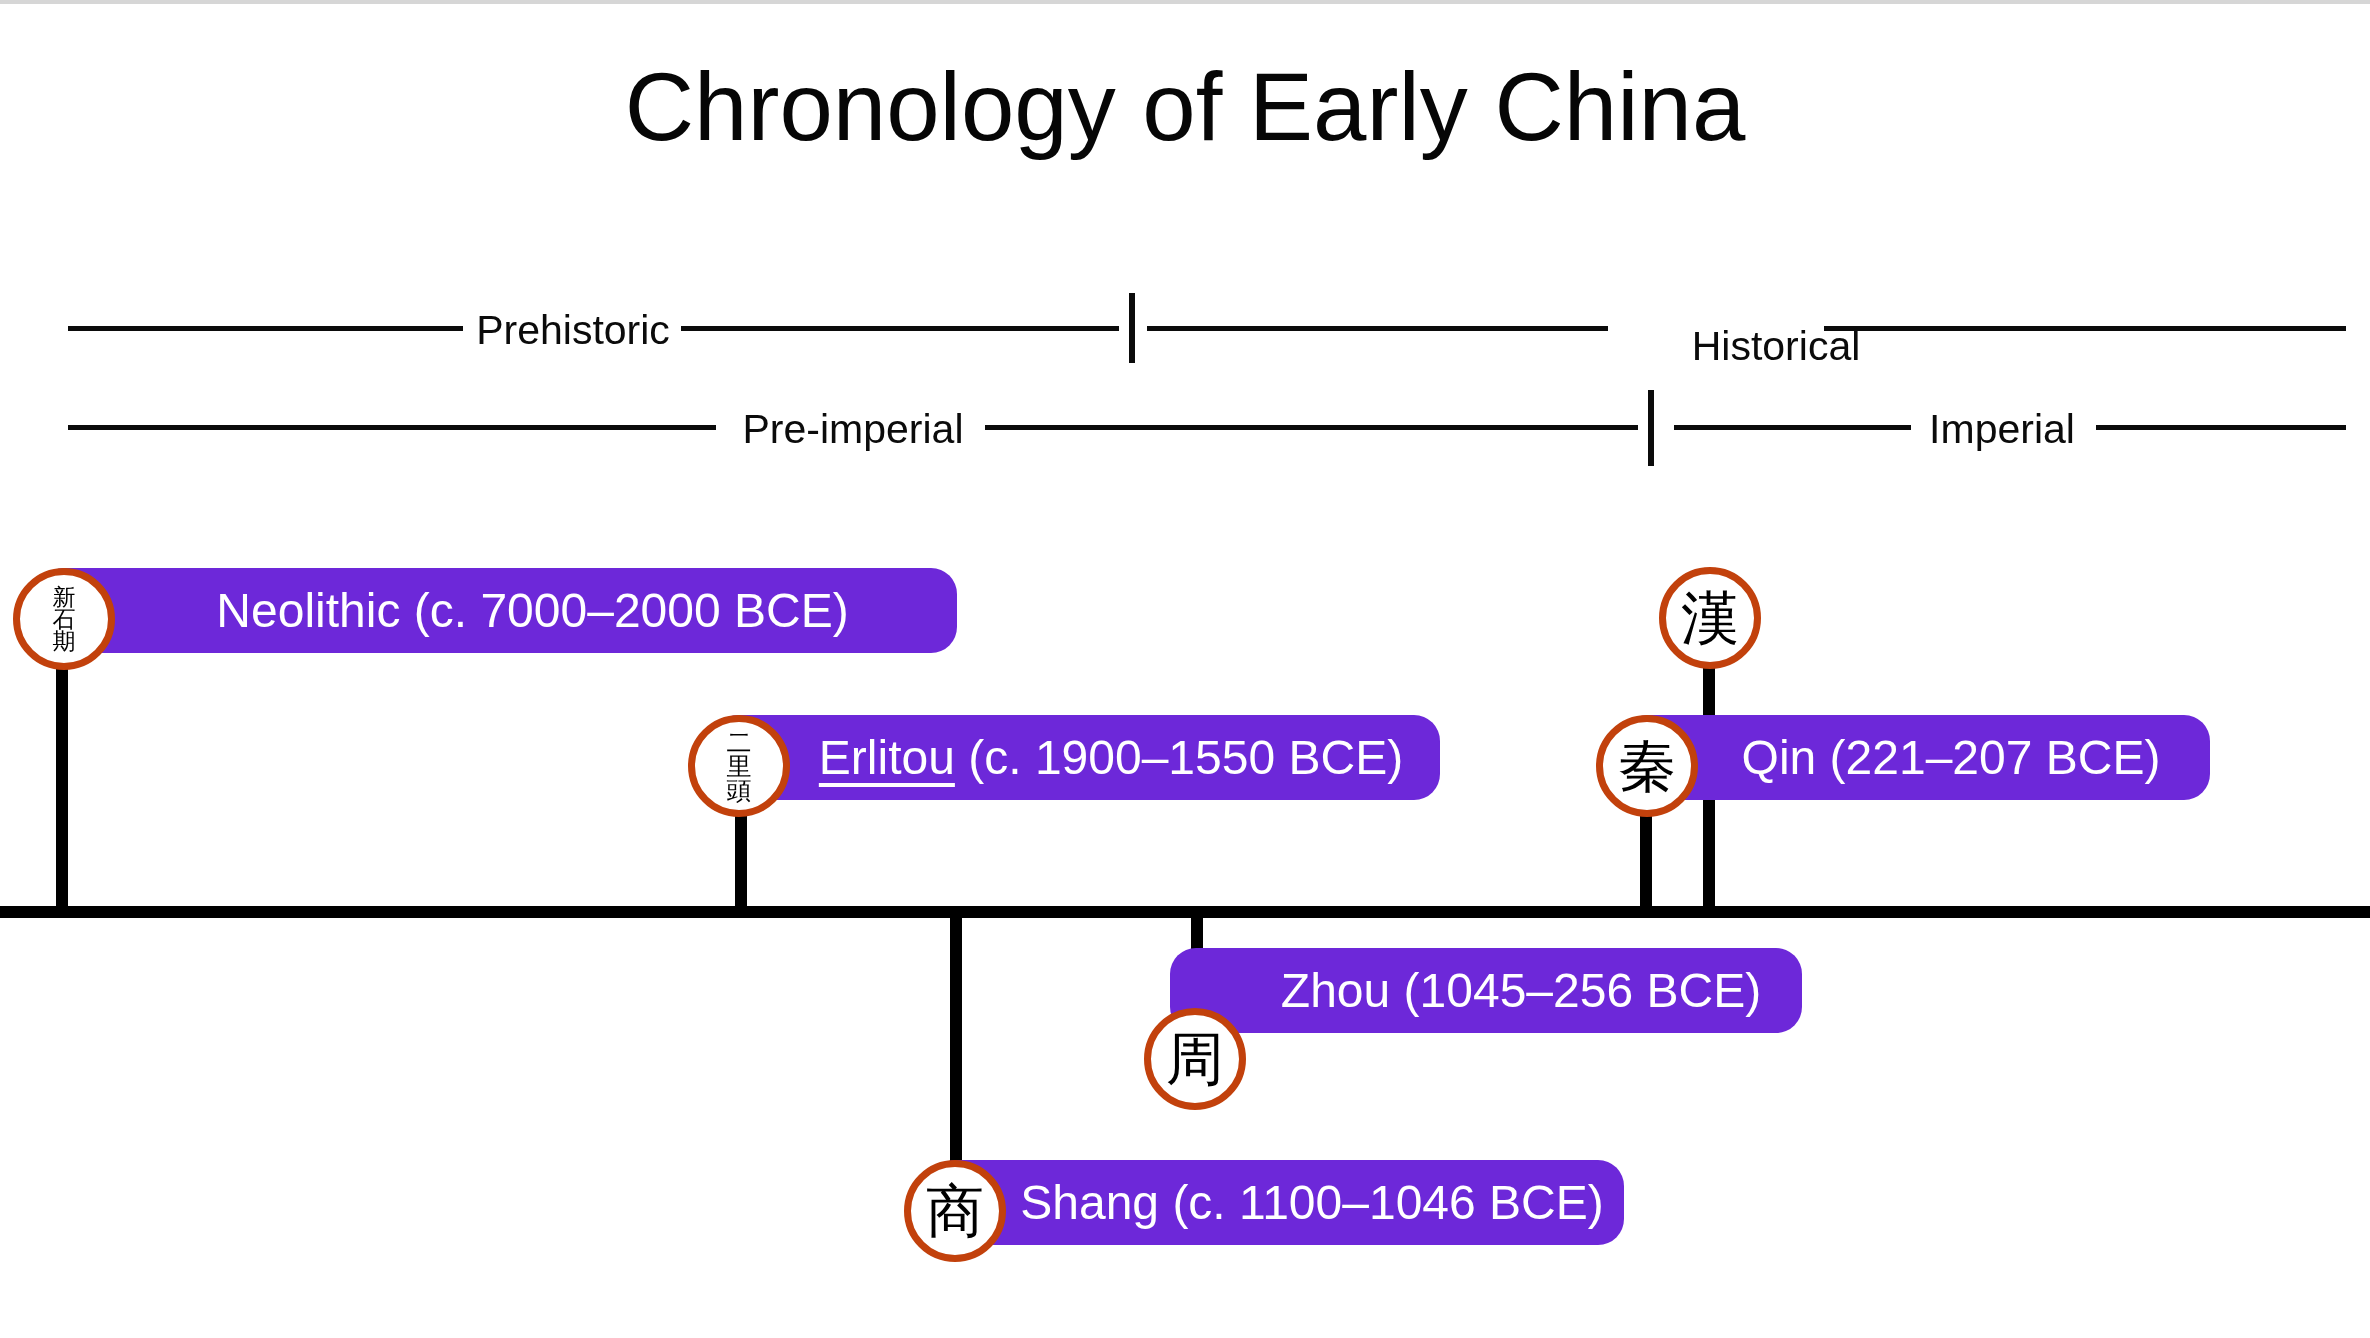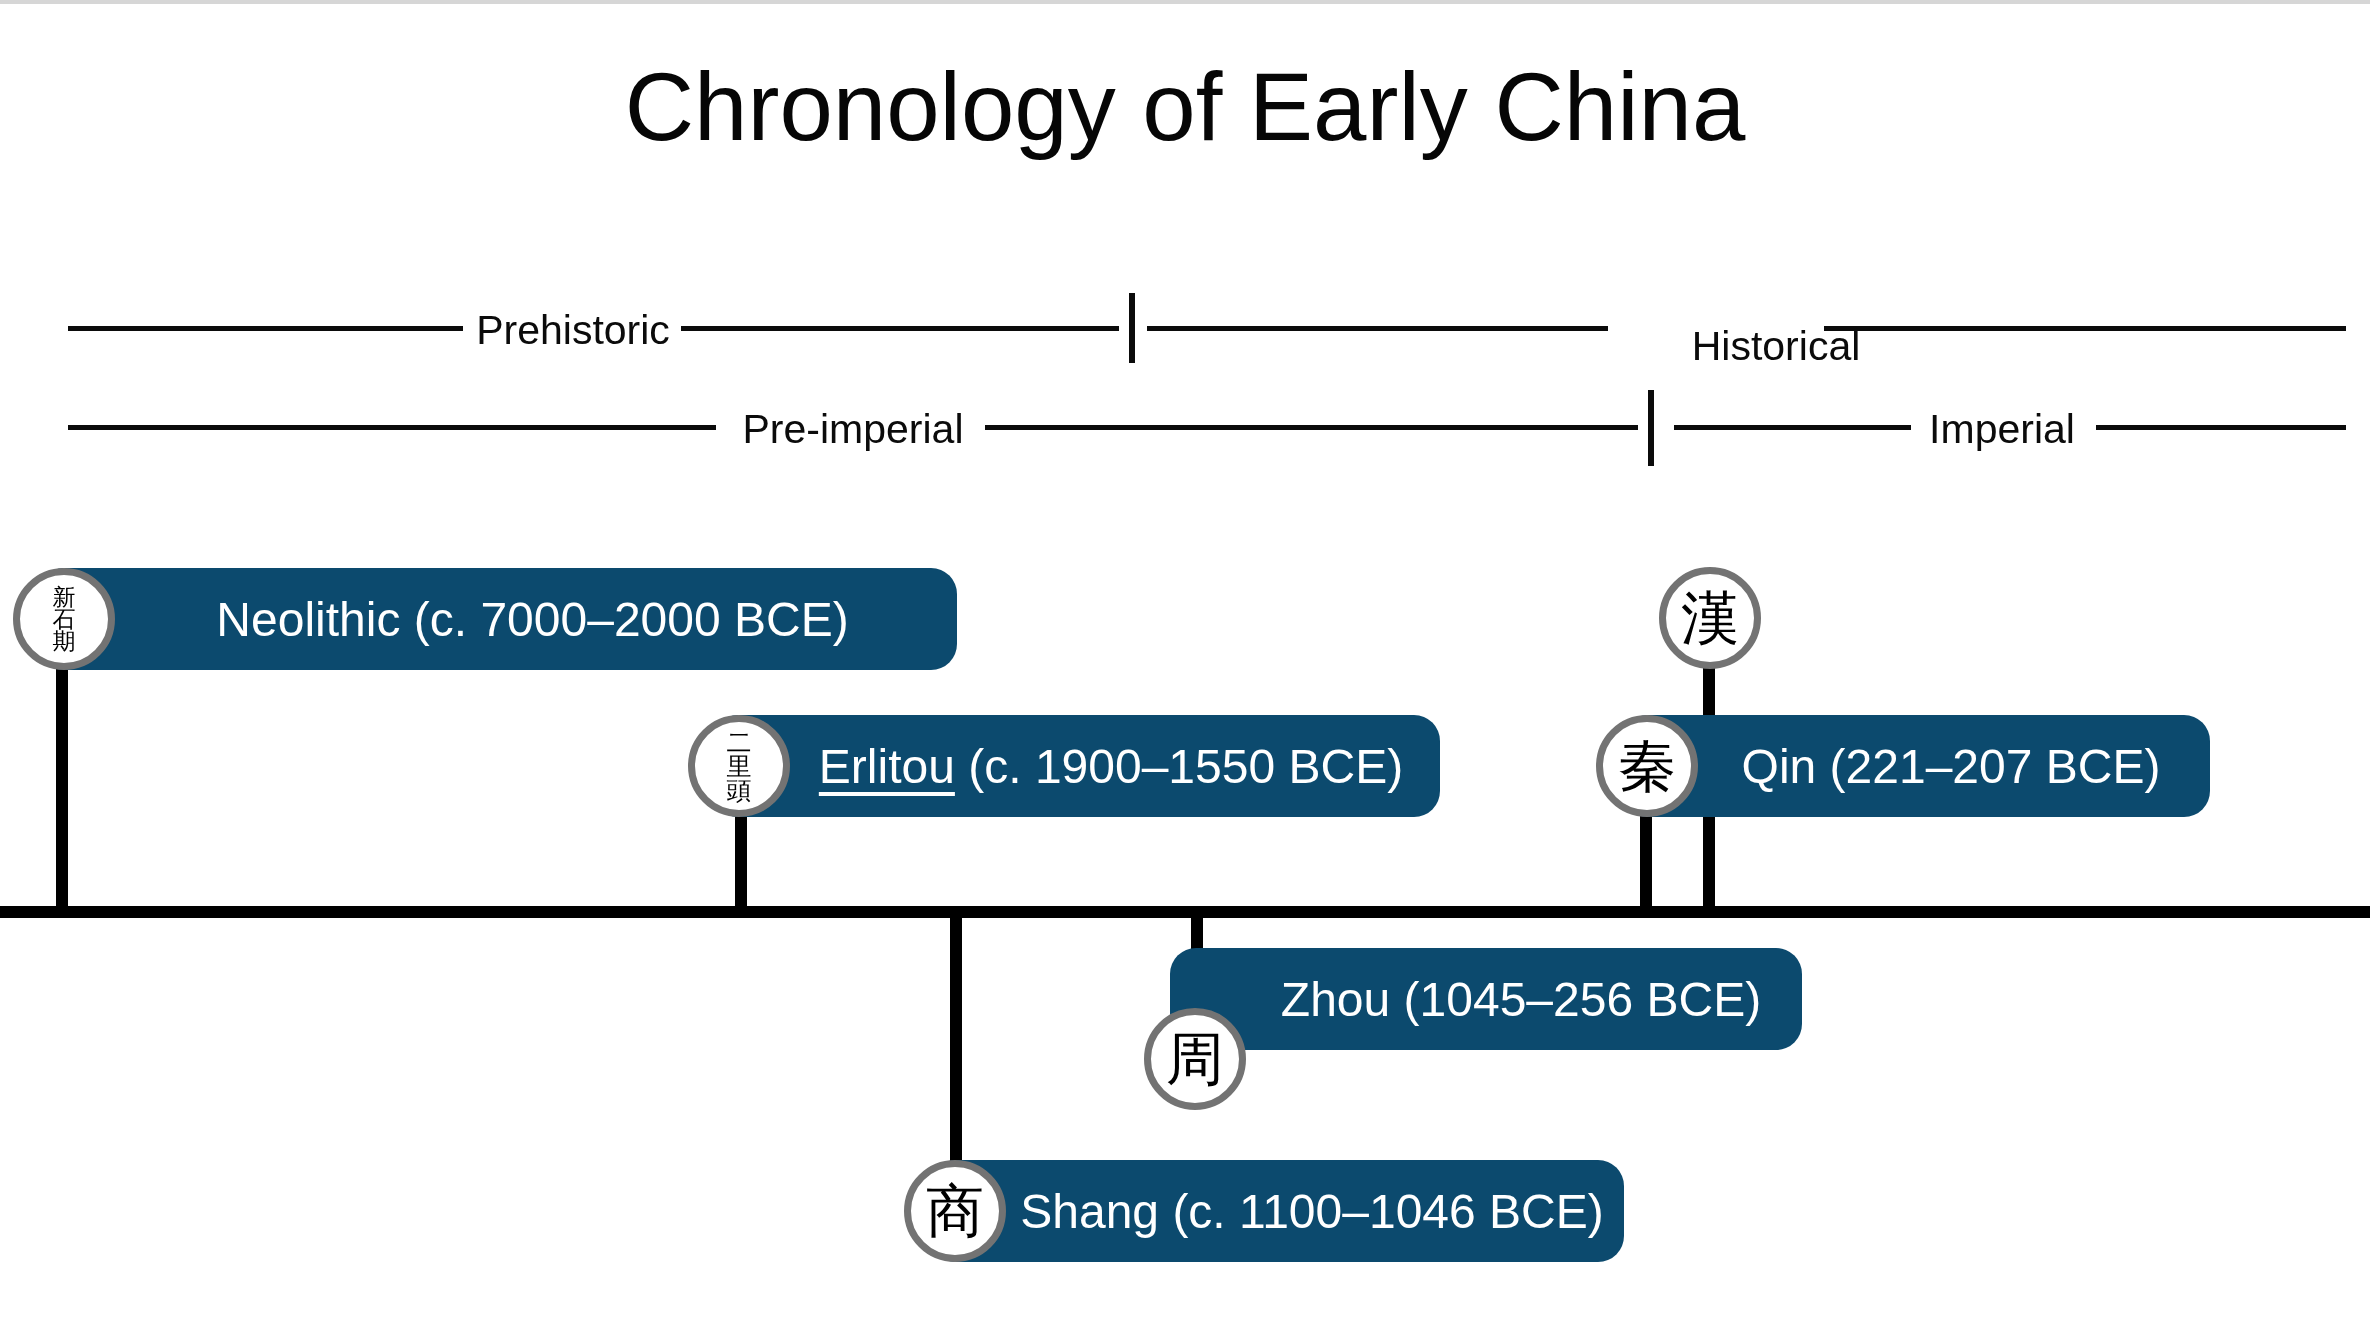--- a/index.html
+++ b/index.html
@@ -47,21 +47,21 @@
   .stem{position:absolute;width:12px;background:#000;z-index:2;}
   #stem-neolithic{left:56px;top:660px;height:252px;}
   #stem-erlitou{left:735px;top:808px;height:104px;}
   #stem-han{left:1703px;top:660px;height:252px;}
   #stem-qin{left:1640px;top:808px;height:104px;}
   #stem-zhou{left:1191px;top:912px;height:102px;}
   #stem-shang{left:950px;top:912px;height:254px;}
 
   
   .bar{
-    position:absolute;height:102px;background:#0c4a6e;border-radius:26px;z-index:3;
+    position:absolute;height:85px;background:#6d28d9;border-radius:26px;z-index:3;
     display:flex;align-items:center;justify-content:center;
     padding-left:70px;box-sizing:border-box;
   }
   .bar-label{
     color:#fff;font-size:48px;white-space:nowrap;letter-spacing:0px;
   }
   #bar-neolithic{left:38px; top:568px;width:919px;}
   #bar-erlitou  {left:712px;top:715px;width:728px;}
   #bar-han      {left:1685px;top:567px;width:645px;}
   #bar-qin      {left:1622px;top:715px;width:588px;}
@@ -73,21 +73,21 @@
     text-decoration-line:underline;
     text-decoration-style:wavy;
     text-decoration-color:#cc3b2a;
     text-decoration-thickness:3px;
     text-underline-offset:9px;
     text-decoration:underline;
   }
 
   
   .medallion{
-    position:absolute;width:88px;height:88px;border:7px solid #737373;border-radius:50%;
+    position:absolute;width:88px;height:88px;border:7px solid #c2410c;border-radius:50%;
     background:#fff;z-index:4;display:flex;align-items:center;justify-content:center;
     color:#000;text-align:center;
   }
   .medallion.single{font-size:58px;line-height:88px;}
   .medallion.stack3{font-size:25px;line-height:24px;}
   .medallion .stack{width:28px;word-break:break-all;}
   #medallion-neolithic{left:13px;top:568px;}
   #medallion-neolithic .stack{font-size:23px;line-height:22px;width:25px;}
   #medallion-erlitou{left:688px;top:715px;}
   #medallion-han{left:1659px;top:567px;}

